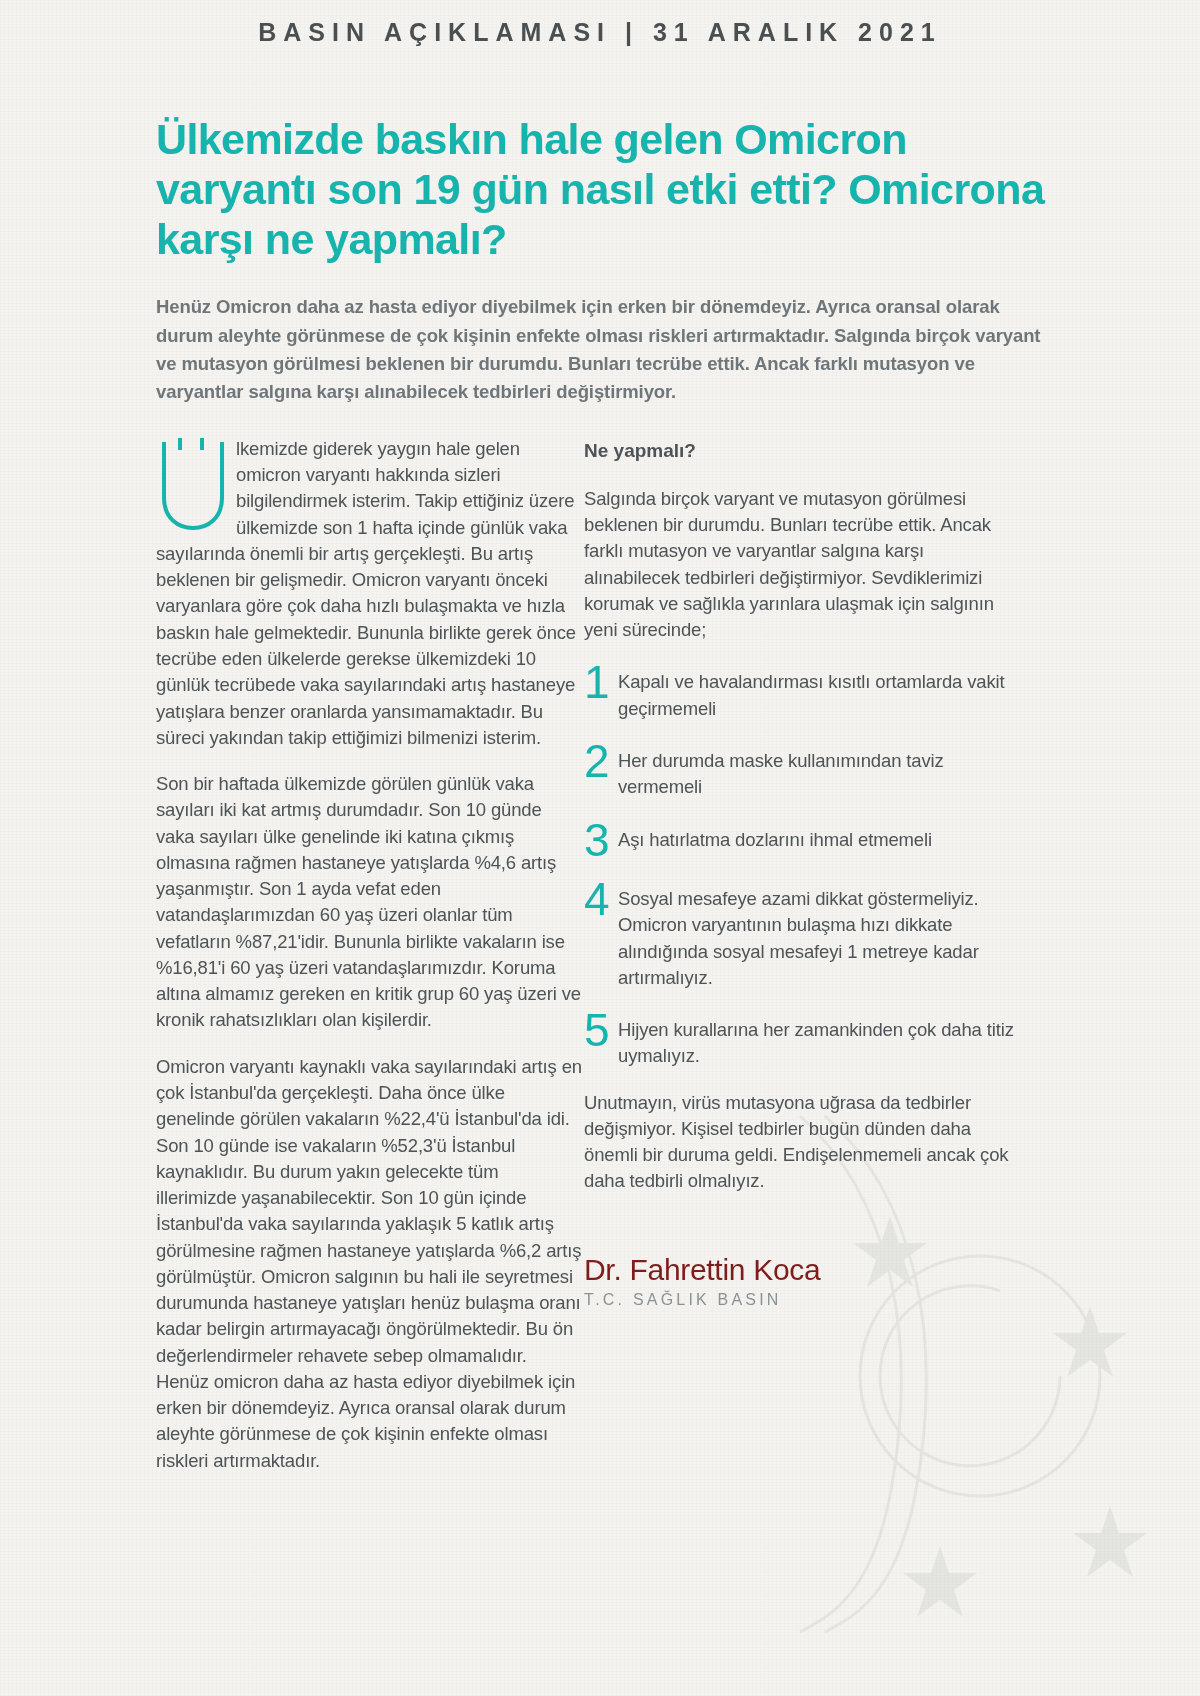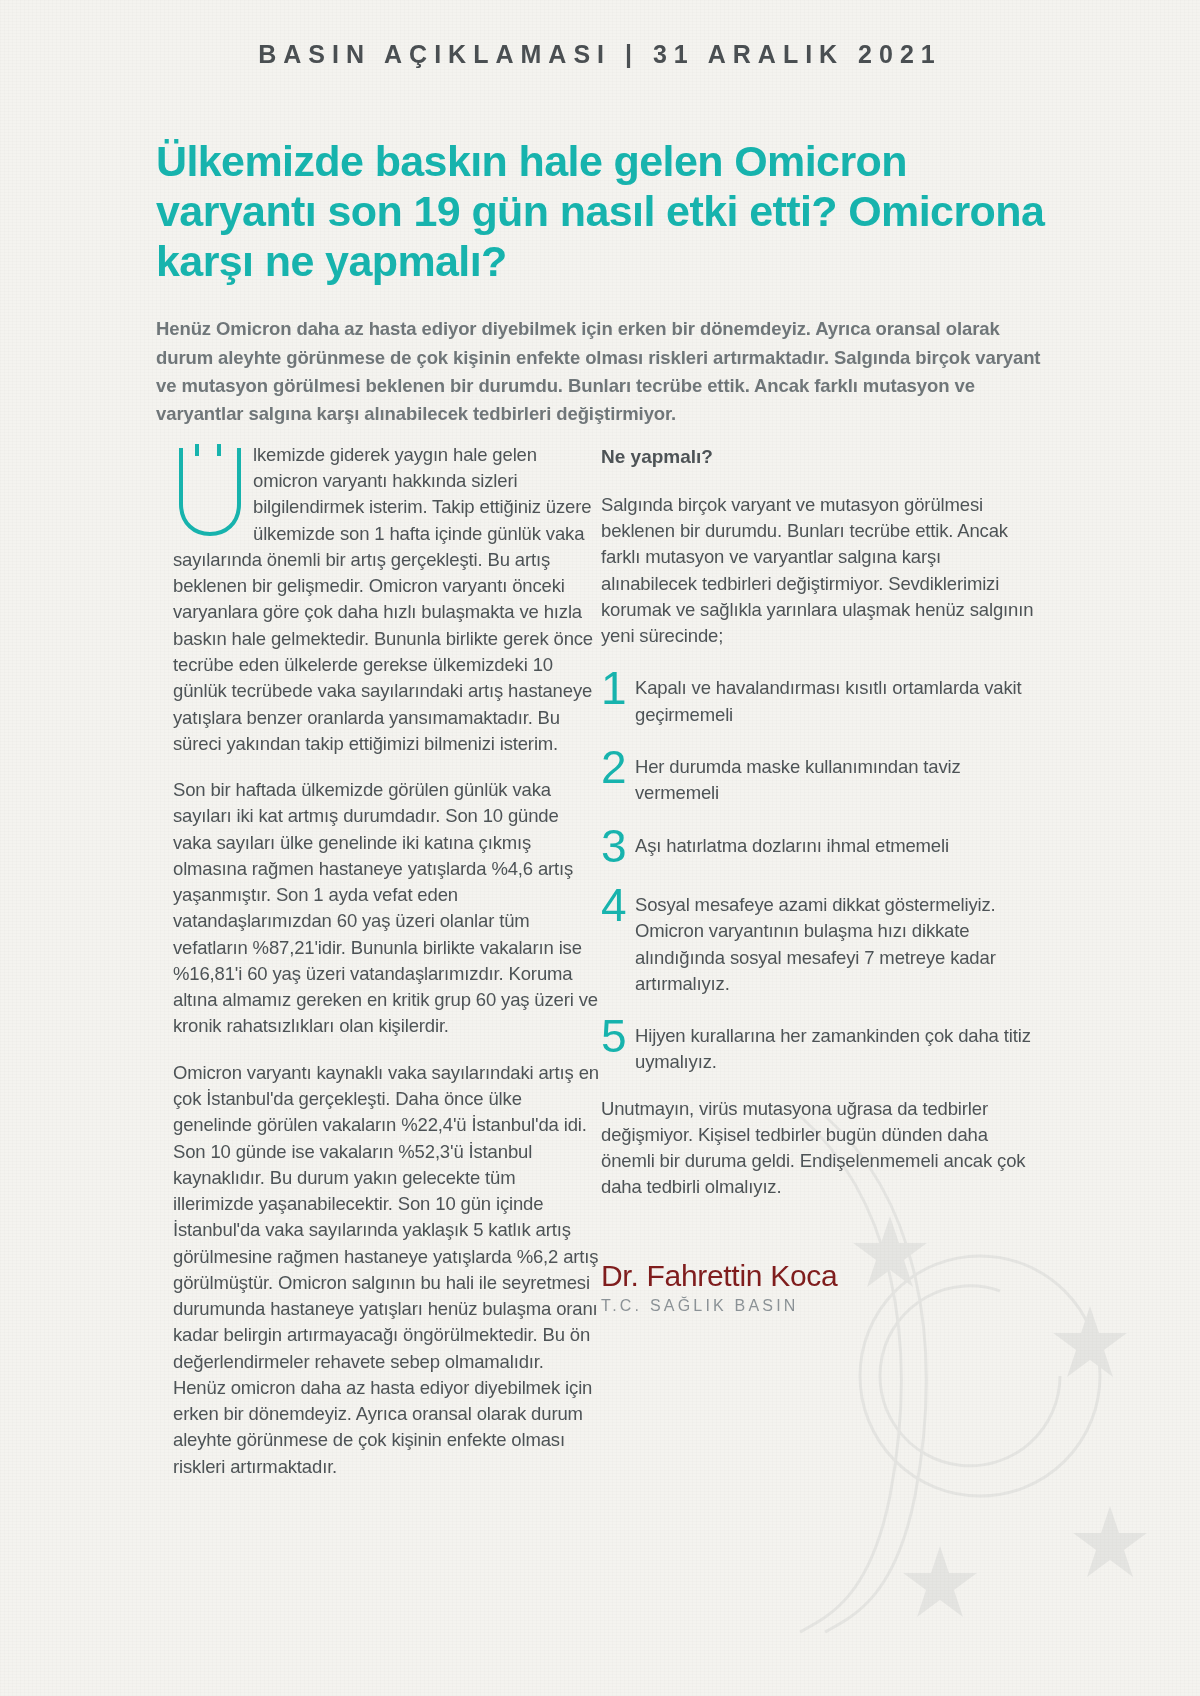--- a/index.html
+++ b/index.html
@@ -39,21 +39,21 @@
     position: relative;
     z-index: 2;
   }
 
   .kicker {
     text-align: center;
     font-size: 25px;
     font-weight: bold;
     letter-spacing: 7px;
     color: #4a4f52;
-    padding-top: 40px;
+    padding-top: 18px;
   }
 
   .main-area {
     margin: 0 142px 0 156px;
   }
 
   .headline {
     color: #17b3ad;
     font-size: 43px;
     line-height: 1.16;
@@ -65,22 +65,21 @@
   .standfirst {
     color: #6f7679;
     font-size: 18.5px;
     line-height: 1.52;
     font-weight: bold;
     letter-spacing: -0.1px;
   }
 
   .columns {
     display: flex;
-    margin-top: 14px;
-    justify-content: center;
+    margin-top: 30px;
   }
   .col {
     width: 428px;
   }
   .col.right {
     width: 440px;
   }
 
   p.body {
     font-size: 18.5px;
@@ -190,37 +189,37 @@
             </svg>
           </div>
           <p class="body">lkemizde giderek yaygın hale gelen omicron varyantı hakkında sizleri bilgilendirmek isterim. Takip ettiğiniz üzere ülkemizde son 1 hafta içinde günlük vaka sayılarında önemli bir artış gerçekleşti. Bu artış beklenen bir gelişmedir. Omicron varyantı önceki varyanlara göre çok daha hızlı bulaşmakta ve hızla baskın hale gelmektedir. Bununla birlikte gerek önce tecrübe eden ülkelerde gerekse ülkemizdeki 10 günlük tecrübede vaka sayılarındaki artış hastaneye yatışlara benzer oranlarda yansımamaktadır. Bu süreci yakından takip ettiğimizi bilmenizi isterim.</p>
         </div>
         <p class="body">Son bir haftada ülkemizde görülen günlük vaka sayıları iki kat artmış durumdadır. Son 10 günde vaka sayıları ülke genelinde iki katına çıkmış olmasına rağmen hastaneye yatışlarda %4,6 artış yaşanmıştır. Son 1 ayda vefat eden vatandaşlarımızdan 60 yaş üzeri olanlar tüm vefatların %87,21'idir. Bununla birlikte vakaların ise %16,81'i 60 yaş üzeri vatandaşlarımızdır. Koruma altına almamız gereken en kritik grup 60 yaş üzeri ve kronik rahatsızlıkları olan kişilerdir.</p>
         <p class="body">Omicron varyantı kaynaklı vaka sayılarındaki artış en çok İstanbul'da gerçekleşti. Daha önce ülke genelinde görülen vakaların %22,4'ü İstanbul'da idi. Son 10 günde ise vakaların %52,3'ü İstanbul kaynaklıdır. Bu durum yakın gelecekte tüm illerimizde yaşanabilecektir. Son 10 gün içinde İstanbul'da vaka sayılarında yaklaşık 5 katlık artış görülmesine rağmen hastaneye yatışlarda %6,2 artış görülmüştür. Omicron salgının bu hali ile seyretmesi durumunda hastaneye yatışları henüz bulaşma oranı kadar belirgin artırmayacağı öngörülmektedir. Bu ön değerlendirmeler rehavete sebep olmamalıdır. Henüz omicron daha az hasta ediyor diyebilmek için erken bir dönemdeyiz. Ayrıca oransal olarak durum aleyhte görünmese de çok kişinin enfekte olması riskleri artırmaktadır.</p>
       </div>
 
       <div class="col right">
         <div class="rh">Ne yapmalı?</div>
-        <p class="body">Salgında birçok varyant ve mutasyon görülmesi beklenen bir durumdu. Bunları tecrübe ettik. Ancak farklı mutasyon ve varyantlar salgına karşı alınabilecek tedbirleri değiştirmiyor. Sevdiklerimizi korumak ve sağlıkla yarınlara ulaşmak henüz salgının yeni sürecinde;</p>
+        <p class="body">Salgında birçok varyant ve mutasyon görülmesi beklenen bir durumdu. Bunları tecrübe ettik. Ancak farklı mutasyon ve varyantlar salgına karşı alınabilecek tedbirleri değiştirmiyor. Sevdiklerimizi korumak ve sağlıkla yarınlara ulaşmak için salgının yeni sürecinde;</p>
 
         <div class="list-item">
           <div class="num">1</div>
           <div class="list-text">Kapalı ve havalandırması kısıtlı ortamlarda vakit geçirmemeli</div>
         </div>
         <div class="list-item">
           <div class="num">2</div>
           <div class="list-text">Her durumda maske kullanımından taviz vermemeli</div>
         </div>
         <div class="list-item">
           <div class="num">3</div>
           <div class="list-text">Aşı hatırlatma dozlarını ihmal etmemeli</div>
         </div>
         <div class="list-item">
           <div class="num">4</div>
-          <div class="list-text">Sosyal mesafeye azami dikkat göstermeliyiz. Omicron varyantının bulaşma hızı dikkate alındığında sosyal mesafeyi 7 metreye kadar artırmalıyız.</div>
+          <div class="list-text">Sosyal mesafeye azami dikkat göstermeliyiz. Omicron varyantının bulaşma hızı dikkate alındığında sosyal mesafeyi 1 metreye kadar artırmalıyız.</div>
         </div>
         <div class="list-item">
           <div class="num">5</div>
           <div class="list-text">Hijyen kurallarına her zamankinden çok daha titiz uymalıyız.</div>
         </div>
 
         <p class="body">Unutmayın, virüs mutasyona uğrasa da tedbirler değişmiyor. Kişisel tedbirler bugün dünden daha önemli bir duruma geldi. Endişelenmemeli ancak çok daha tedbirli olmalıyız.</p>
 
         <div class="signature">
           <div class="sign-name">Dr. Fahrettin Koca</div>

